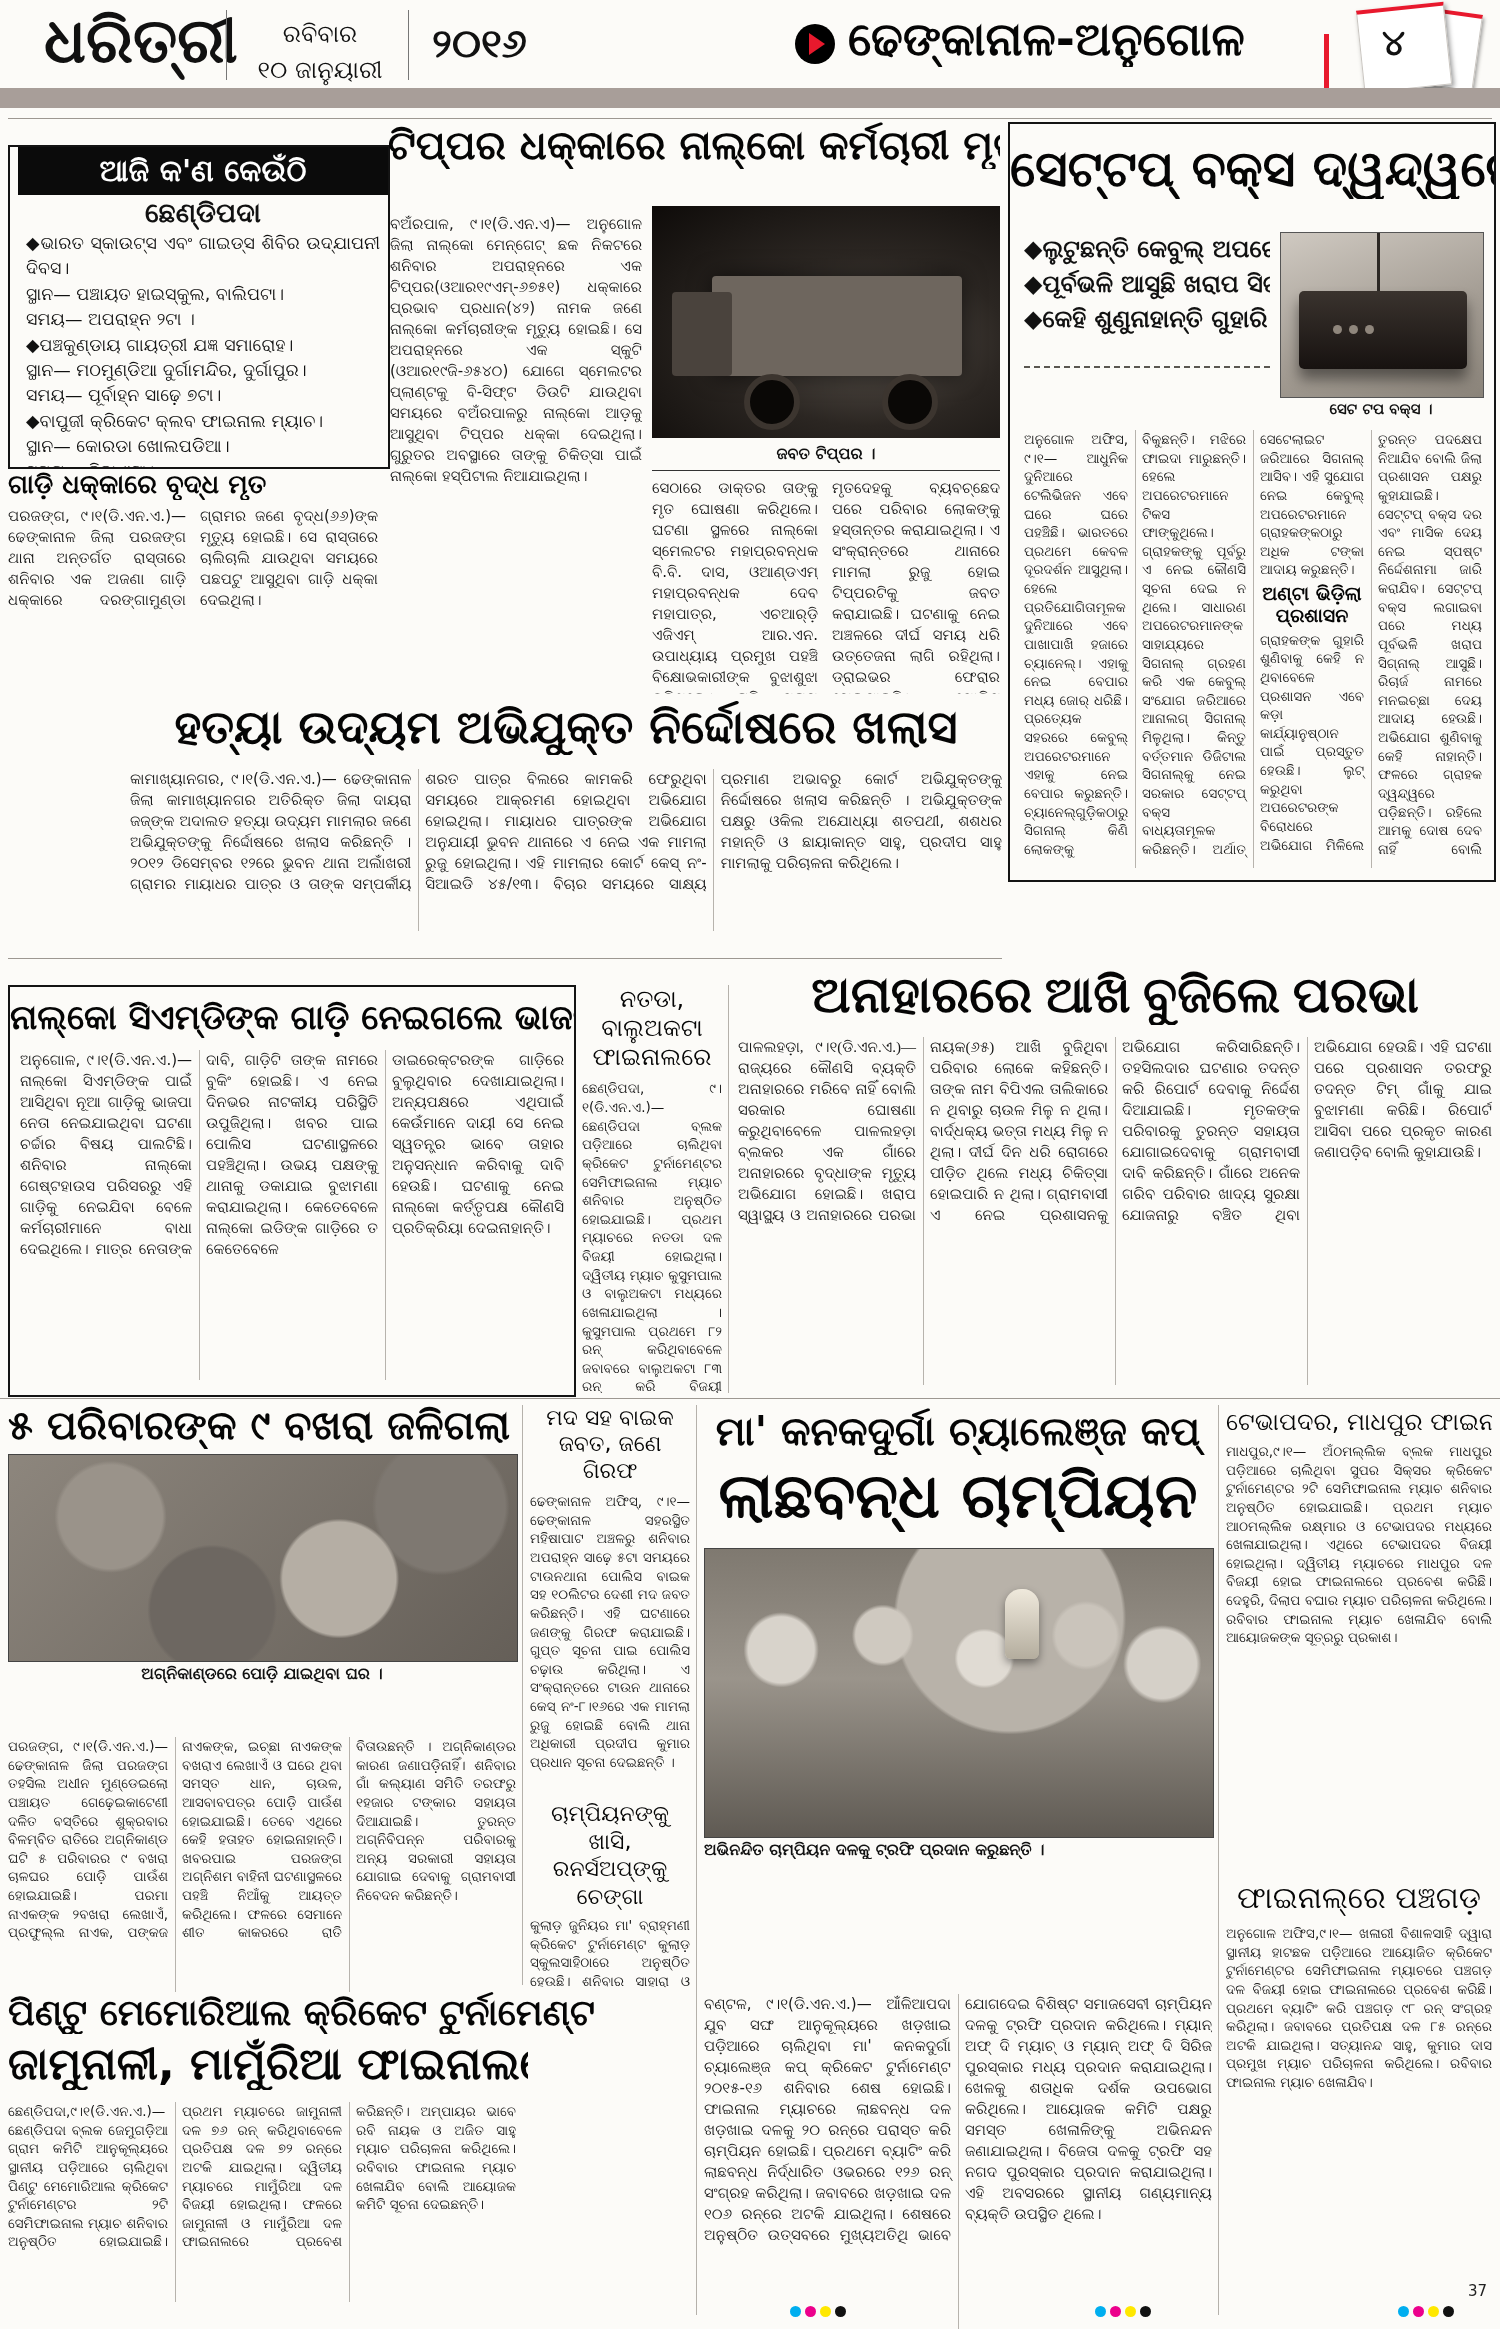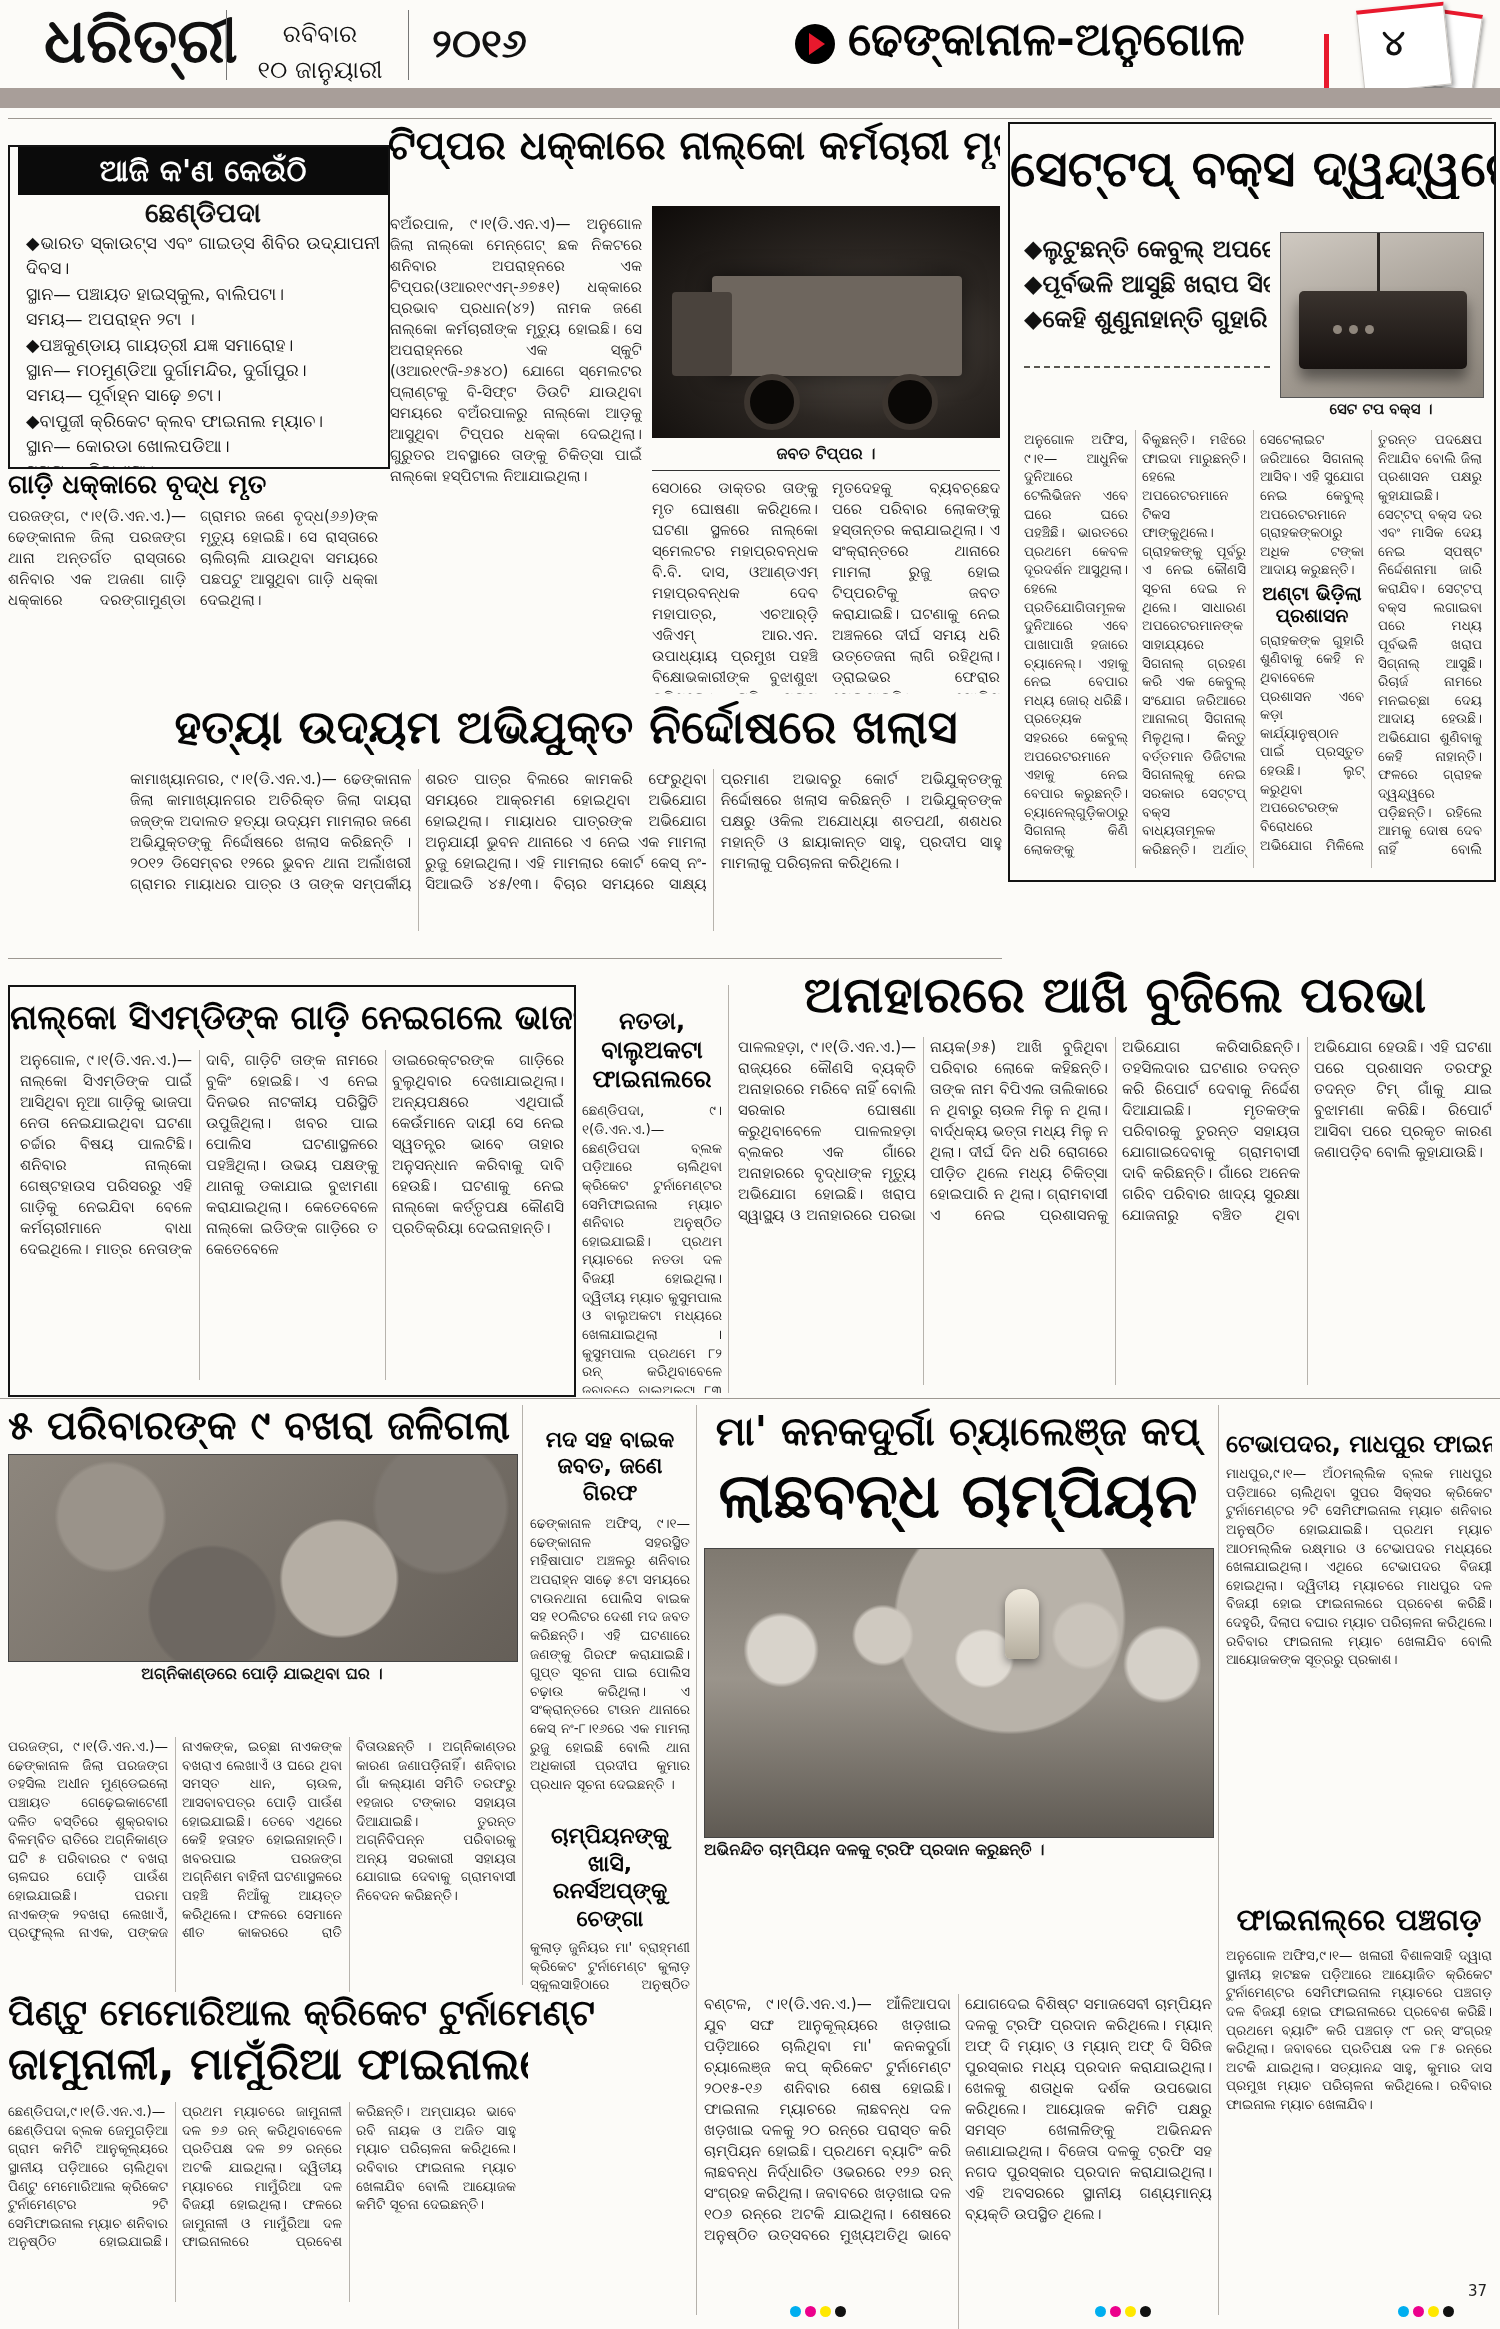--- a/index.html
+++ b/index.html
@@ -1,20 +1,20 @@
 <!DOCTYPE html>
 <html><head>
 <meta charset="utf-8">
 <style>
   html,body{margin:0;padding:0;background:#e8e6e2;}
   #page{position:relative;width:1500px;height:2329px;background:#fcfbf8;overflow:hidden;
         font-family:"DejaVu Sans",sans-serif;color:#111;}
   .abs{position:absolute;}
   .hl{font-weight:bold;color:#050505;white-space:nowrap;overflow:hidden;}
-  .hl-wrap{font-weight:bold;color:#050505;overflow:hidden;margin-top:22px;}
+  .hl-wrap{font-weight:normal;color:#050505;overflow:hidden;}
   .ctr{text-align:center;}
   .body{font-size:15px;line-height:1.4;text-align:justify;color:#161616;overflow:hidden;}
   .small{font-size:13.5px;line-height:1.38;}
   .cols2{columns:2;column-gap:14px;}
   .cols3{columns:3;column-gap:14px;}
   .cols4{columns:4;column-gap:14px;}
   .colrule{column-rule:1px solid #b7b3ad;}
   .boxed{border:2px solid #141414;background:#fcfbf8;}
   .caption{font-size:16px;font-weight:600;color:#111;overflow:hidden;}
   .vline{width:1px;background:#b5b1ab;}
@@ -130,21 +130,21 @@
     <div class="hl ctr" style="font-size:34px;margin-top:10px;width:100%;">ନାଲ୍‌କୋ ସିଏମ୍‌ଡିଙ୍କ ଗାଡ଼ି ନେଇଗଲେ ଭାଜପା ନେତା</div>
     <div class="body cols3 colrule" style="margin:12px 10px 0 10px;height:330px;">ଅନୁଗୋଳ, ୯।୧(ଡି.ଏନ.ଏ.)— ନାଲ୍‌କୋ ସିଏମ୍‌ଡିଙ୍କ ପାଇଁ ଆସିଥିବା ନୂଆ ଗାଡ଼ିକୁ ଭାଜପା ନେତା ନେଇଯାଇଥିବା ଘଟଣା ଚର୍ଚ୍ଚାର ବିଷୟ ପାଲଟିଛି। ଶନିବାର ନାଲ୍‌କୋ ଗେଷ୍ଟହାଉସ ପରିସରରୁ ଏହି ଗାଡ଼ିକୁ ନେଇଯିବା ବେଳେ କର୍ମଚାରୀମାନେ ବାଧା ଦେଇଥିଲେ। ମାତ୍ର ନେତାଙ୍କ ଦାବି, ଗାଡ଼ିଟି ତାଙ୍କ ନାମରେ ବୁକିଂ ହୋଇଛି। ଏ ନେଇ ଦିନଭର ନାଟକୀୟ ପରିସ୍ଥିତି ଉପୁଜିଥିଲା। ଖବର ପାଇ ପୋଲିସ ଘଟଣାସ୍ଥଳରେ ପହଞ୍ଚିଥିଲା। ଉଭୟ ପକ୍ଷଙ୍କୁ ଥାନାକୁ ଡକାଯାଇ ବୁଝାମଣା କରାଯାଇଥିଲା। କେତେବେଳେ ନାଲ୍‌କୋ ଇଡିଙ୍କ ଗାଡ଼ିରେ ତ କେତେବେଳେ ଡାଇରେକ୍ଟରଙ୍କ ଗାଡ଼ିରେ ବୁଲୁଥିବାର ଦେଖାଯାଇଥିଲା। ଅନ୍ୟପକ୍ଷରେ ଏଥିପାଇଁ କେଉଁମାନେ ଦାୟୀ ସେ ନେଇ ସ୍ୱତନ୍ତ୍ର ଭାବେ ତାହାର ଅନୁସନ୍ଧାନ କରିବାକୁ ଦାବି ହେଉଛି। ଘଟଣାକୁ ନେଇ ନାଲ୍‌କୋ କର୍ତ୍ତୃପକ୍ଷ କୌଣସି ପ୍ରତିକ୍ରିୟା ଦେଇନାହାନ୍ତି।</div>
   </div>
 
   <div class="abs" style="left:582px;top:985px;width:140px;height:408px;overflow:hidden;">
     <div class="hl-wrap ctr" style="font-size:24px;line-height:1.2;">ନତଡା, ବାଲୁଅକଟା ଫାଇନାଲରେ</div>
     <div class="body small" style="margin-top:8px;height:330px;">ଛେଣ୍ଡିପଦା, ୯।୧(ଡି.ଏନ.ଏ.)— ଛେଣ୍ଡିପଦା ବ୍ଲକ ପଡ଼ିଆରେ ଚାଲିଥିବା କ୍ରିକେଟ ଟୁର୍ନାମେଣ୍ଟର ସେମିଫାଇନାଲ ମ୍ୟାଚ ଶନିବାର ଅନୁଷ୍ଠିତ ହୋଇଯାଇଛି। ପ୍ରଥମ ମ୍ୟାଚରେ ନତଡା ଦଳ ବିଜୟୀ ହୋଇଥିଲା। ଦ୍ୱିତୀୟ ମ୍ୟାଚ କୁସୁମପାଲ ଓ ବାଲୁଅକଟା ମଧ୍ୟରେ ଖେଳାଯାଇଥିଲା । କୁସୁମପାଲ ପ୍ରଥମେ ୮୨ ରନ୍ କରିଥିବାବେଳେ ଜବାବରେ ବାଲୁଅକଟା ୮୩ ରନ୍ କରି ବିଜୟୀ ହୋଇଥିଲା। ଫଳରେ ବିଜୟୀ ଦଳ ଦ୍ୱୟ ଫାଇନାଲରେ ପ୍ରବେଶ କରିଛନ୍ତି। ଅମ୍ପାୟର ଭାବେ ଅଜିତ କୁମାର ଓ ରବି ନାୟକ ମ୍ୟାଚ ପରିଚାଳନା କରିଥିଲେ। ରବିବାର ଫାଇନାଲ ମ୍ୟାଚ ଖେଳାଯିବ।</div>
   </div>
   <div class="abs vline" style="left:728px;top:985px;height:408px;"></div>
 
-  <div class="abs" style="left:738px;top:966px;width:754px;height:428px;">
+  <div class="abs" style="left:738px;top:966px;width:754px;height:428px;font-family:Liberation Serif, serif;">
     <div class="hl ctr" style="font-size:50px;width:754px;">ଅନାହାରରେ ଆଖି ବୁଜିଲେ ପରଭା</div>
     <div class="body cols4 colrule" style="margin-top:12px;height:348px;">ପାଳଲହଡ଼ା, ୯।୧(ଡି.ଏନ.ଏ.)— ରାଜ୍ୟରେ କୌଣସି ବ୍ୟକ୍ତି ଅନାହାରରେ ମରିବେ ନାହିଁ ବୋଲି ସରକାର ଘୋଷଣା କରୁଥିବାବେଳେ ପାଳଲହଡ଼ା ବ୍ଲକର ଏକ ଗାଁରେ ଅନାହାରରେ ବୃଦ୍ଧାଙ୍କ ମୃତ୍ୟୁ ଅଭିଯୋଗ ହୋଇଛି। ଖରାପ ସ୍ୱାସ୍ଥ୍ୟ ଓ ଅନାହାରରେ ପରଭା ନାୟକ(୬୫) ଆଖି ବୁଜିଥିବା ପରିବାର ଲୋକେ କହିଛନ୍ତି। ତାଙ୍କ ନାମ ବିପିଏଲ ତାଲିକାରେ ନ ଥିବାରୁ ଚାଉଳ ମିଳୁ ନ ଥିଲା। ବାର୍ଦ୍ଧକ୍ୟ ଭତ୍ତା ମଧ୍ୟ ମିଳୁ ନ ଥିଲା। ଦୀର୍ଘ ଦିନ ଧରି ରୋଗରେ ପୀଡ଼ିତ ଥିଲେ ମଧ୍ୟ ଚିକିତ୍ସା ହୋଇପାରି ନ ଥିଲା। ଗ୍ରାମବାସୀ ଏ ନେଇ ପ୍ରଶାସନକୁ ଅଭିଯୋଗ କରିସାରିଛନ୍ତି। ତହସିଲଦାର ଘଟଣାର ତଦନ୍ତ କରି ରିପୋର୍ଟ ଦେବାକୁ ନିର୍ଦ୍ଦେଶ ଦିଆଯାଇଛି। ମୃତକଙ୍କ ପରିବାରକୁ ତୁରନ୍ତ ସହାୟତା ଯୋଗାଇଦେବାକୁ ଗ୍ରାମବାସୀ ଦାବି କରିଛନ୍ତି। ଗାଁରେ ଅନେକ ଗରିବ ପରିବାର ଖାଦ୍ୟ ସୁରକ୍ଷା ଯୋଜନାରୁ ବଞ୍ଚିତ ଥିବା ଅଭିଯୋଗ ହେଉଛି। ଏହି ଘଟଣା ପରେ ପ୍ରଶାସନ ତରଫରୁ ତଦନ୍ତ ଟିମ୍ ଗାଁକୁ ଯାଇ ବୁଝାମଣା କରିଛି। ରିପୋର୍ଟ ଆସିବା ପରେ ପ୍ରକୃତ କାରଣ ଜଣାପଡ଼ିବ ବୋଲି କୁହାଯାଉଛି।</div>
   </div>
 
   <div class="abs hline" style="left:0;top:1398px;width:1500px;"></div>
 
   <div class="abs" style="left:8px;top:1402px;width:508px;height:590px;">
     <div class="hl" style="font-size:40px;width:508px;">୫ ପରିବାରଙ୍କ ୯ ବଖରା ଜଳିଗଲା</div>
     <div class="abs photo" style="left:0;top:52px;width:508px;height:206px;border:1px solid #444;
                 background:radial-gradient(circle at 20% 30%, #9a938a 0 12%, transparent 13%),

